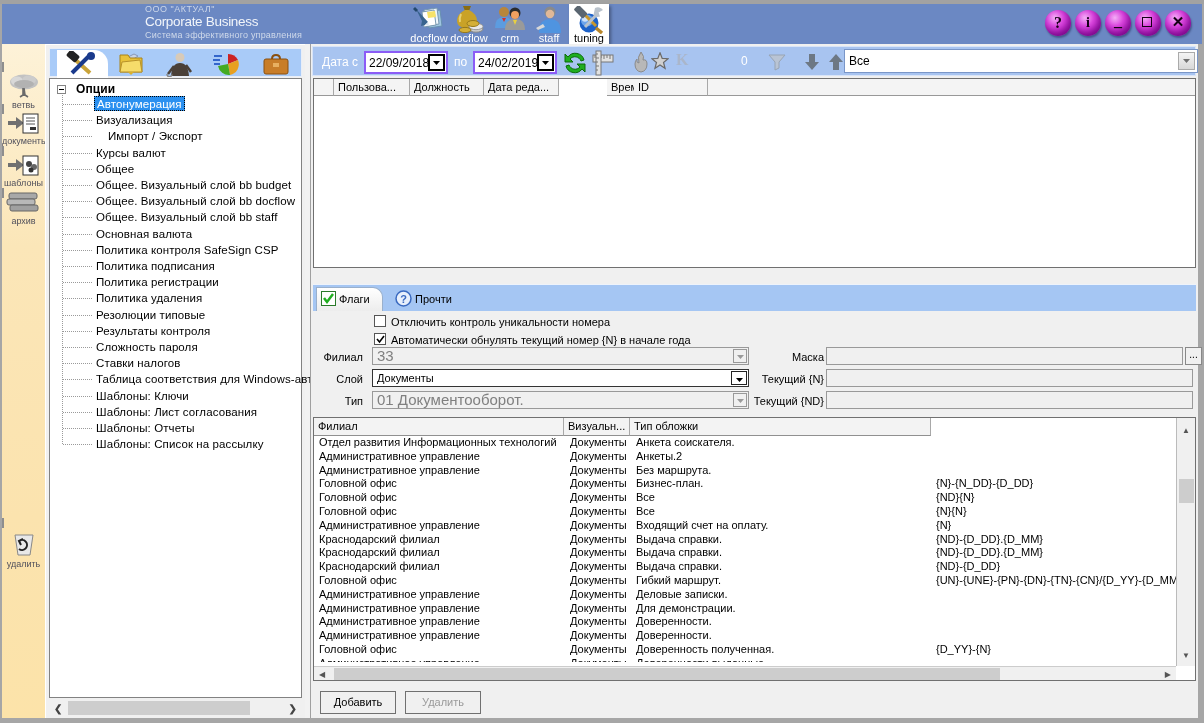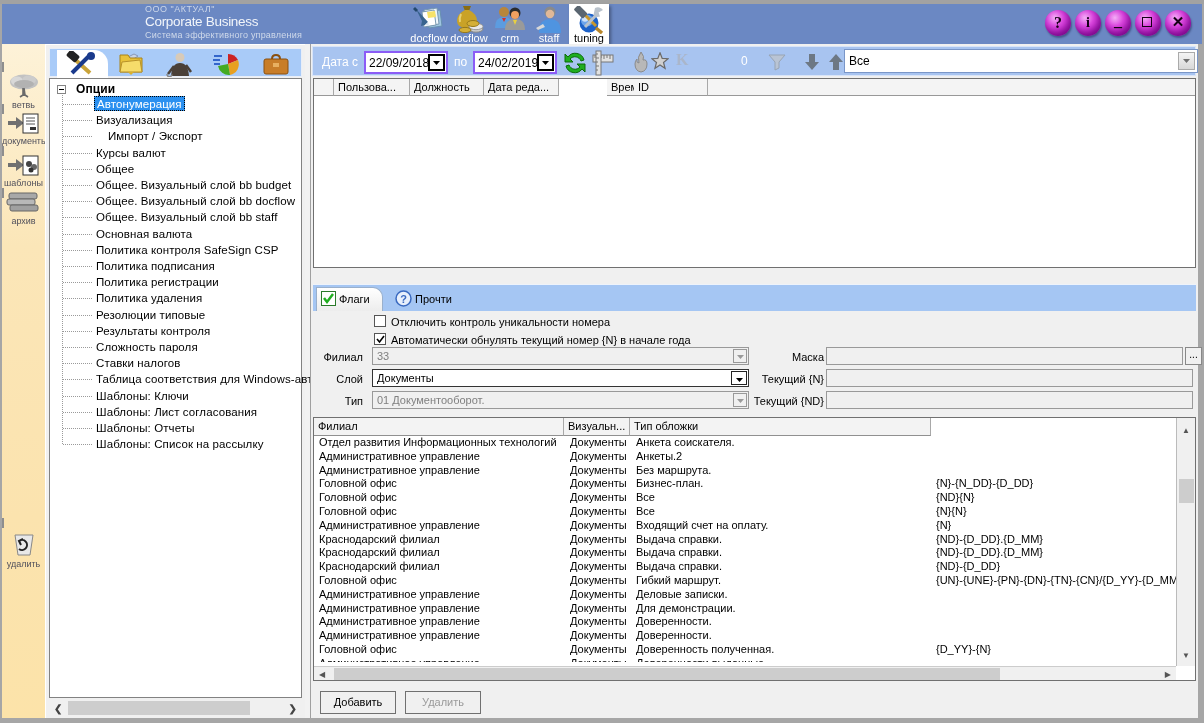--- a/index.html
+++ b/index.html
@@ -37,21 +37,21 @@
 #rightpanel { left:311px; top:44px; width:887px; height:674px; background:#f0f0f0; }
 #toolbar { left:1px; top:2px; width:884px; height:30px; background:#a8c4f0; border:1px solid #d8e4f8; }
 .datebox { top:4px; width:84px; height:23px; background:#fff; border:2px solid #8b5cf6; }
 .datebox .val { position:absolute; left:3px; top:3px; font-size:12px; }
 .datebox .btn { position:absolute; right:1px; top:1px; width:17px; height:17px; background:#fff; border:2px solid #000; }
 #grid1 { left:2px; top:34px; width:883px; height:190px; background:#fff; border:1px solid #707070; }
 .g1h { position:absolute; top:0; height:17px; background:#f4f4f4; border-right:1px solid #a8a8a8; border-bottom:1px solid #989898; font-size:11px; line-height:16px; padding-left:4px; color:#000; }
 #tabbar2 { left:2px; top:240px; width:883px; height:27px; background:#a5c6f3; border-top:1px solid #eef3fb; }
 #formarea { left:2px; top:267px; width:883px; height:106px; background:#f0f0f0; }
 .fieldlabel { position:absolute; font-size:11px; color:#000; text-align:right; }
-.dfield { position:absolute; height:18px; background:#f0f0f0; border:1px solid #999; color:#808080; font-size:11px; line-height:16px; padding-left:4px; }
+.dfield { position:absolute; height:18px; background:#f0f0f0; border:1px solid #999; color:#808080; font-size:15px; line-height:16px; padding-left:4px; }
 .wfield { position:absolute; height:18px; background:#fff; border:1px solid #333; color:#000; font-size:11px; line-height:16px; padding-left:4px; }
 #grid2 { left:2px; top:373px; width:883px; height:264px; background:#fff; border:1px solid #707070; }
 .g2h { position:absolute; top:0; height:18px; background:#f3f3f3; border-right:1px solid #a8a8a8; border-bottom:1px solid #909090; font-size:11px; line-height:17px; padding-left:4px; overflow:hidden; white-space:nowrap; }
 #g2body { left:0; top:18px; width:862px; height:226px; overflow:hidden; }
 .g2row { position:absolute; left:0; width:100%; height:13.8px; font-size:11px; line-height:13.5px; white-space:nowrap; }
 .g2row span { position:absolute; top:0; }
 .c1 { left:5px; } .c2 { left:256px; } .c3 { left:322px; } .c4 { left:622px; }
 #g2vscroll { left:862px; top:0px; width:19px; height:248px; background:#f0f0f0; border-left:1px solid #bbb; }
 #g2hscroll { left:0px; top:248px; width:862px; height:14px; background:#f0f0f0; border-top:1px solid #ccc; }
 .sarr { font-size:8px; color:#555; }

